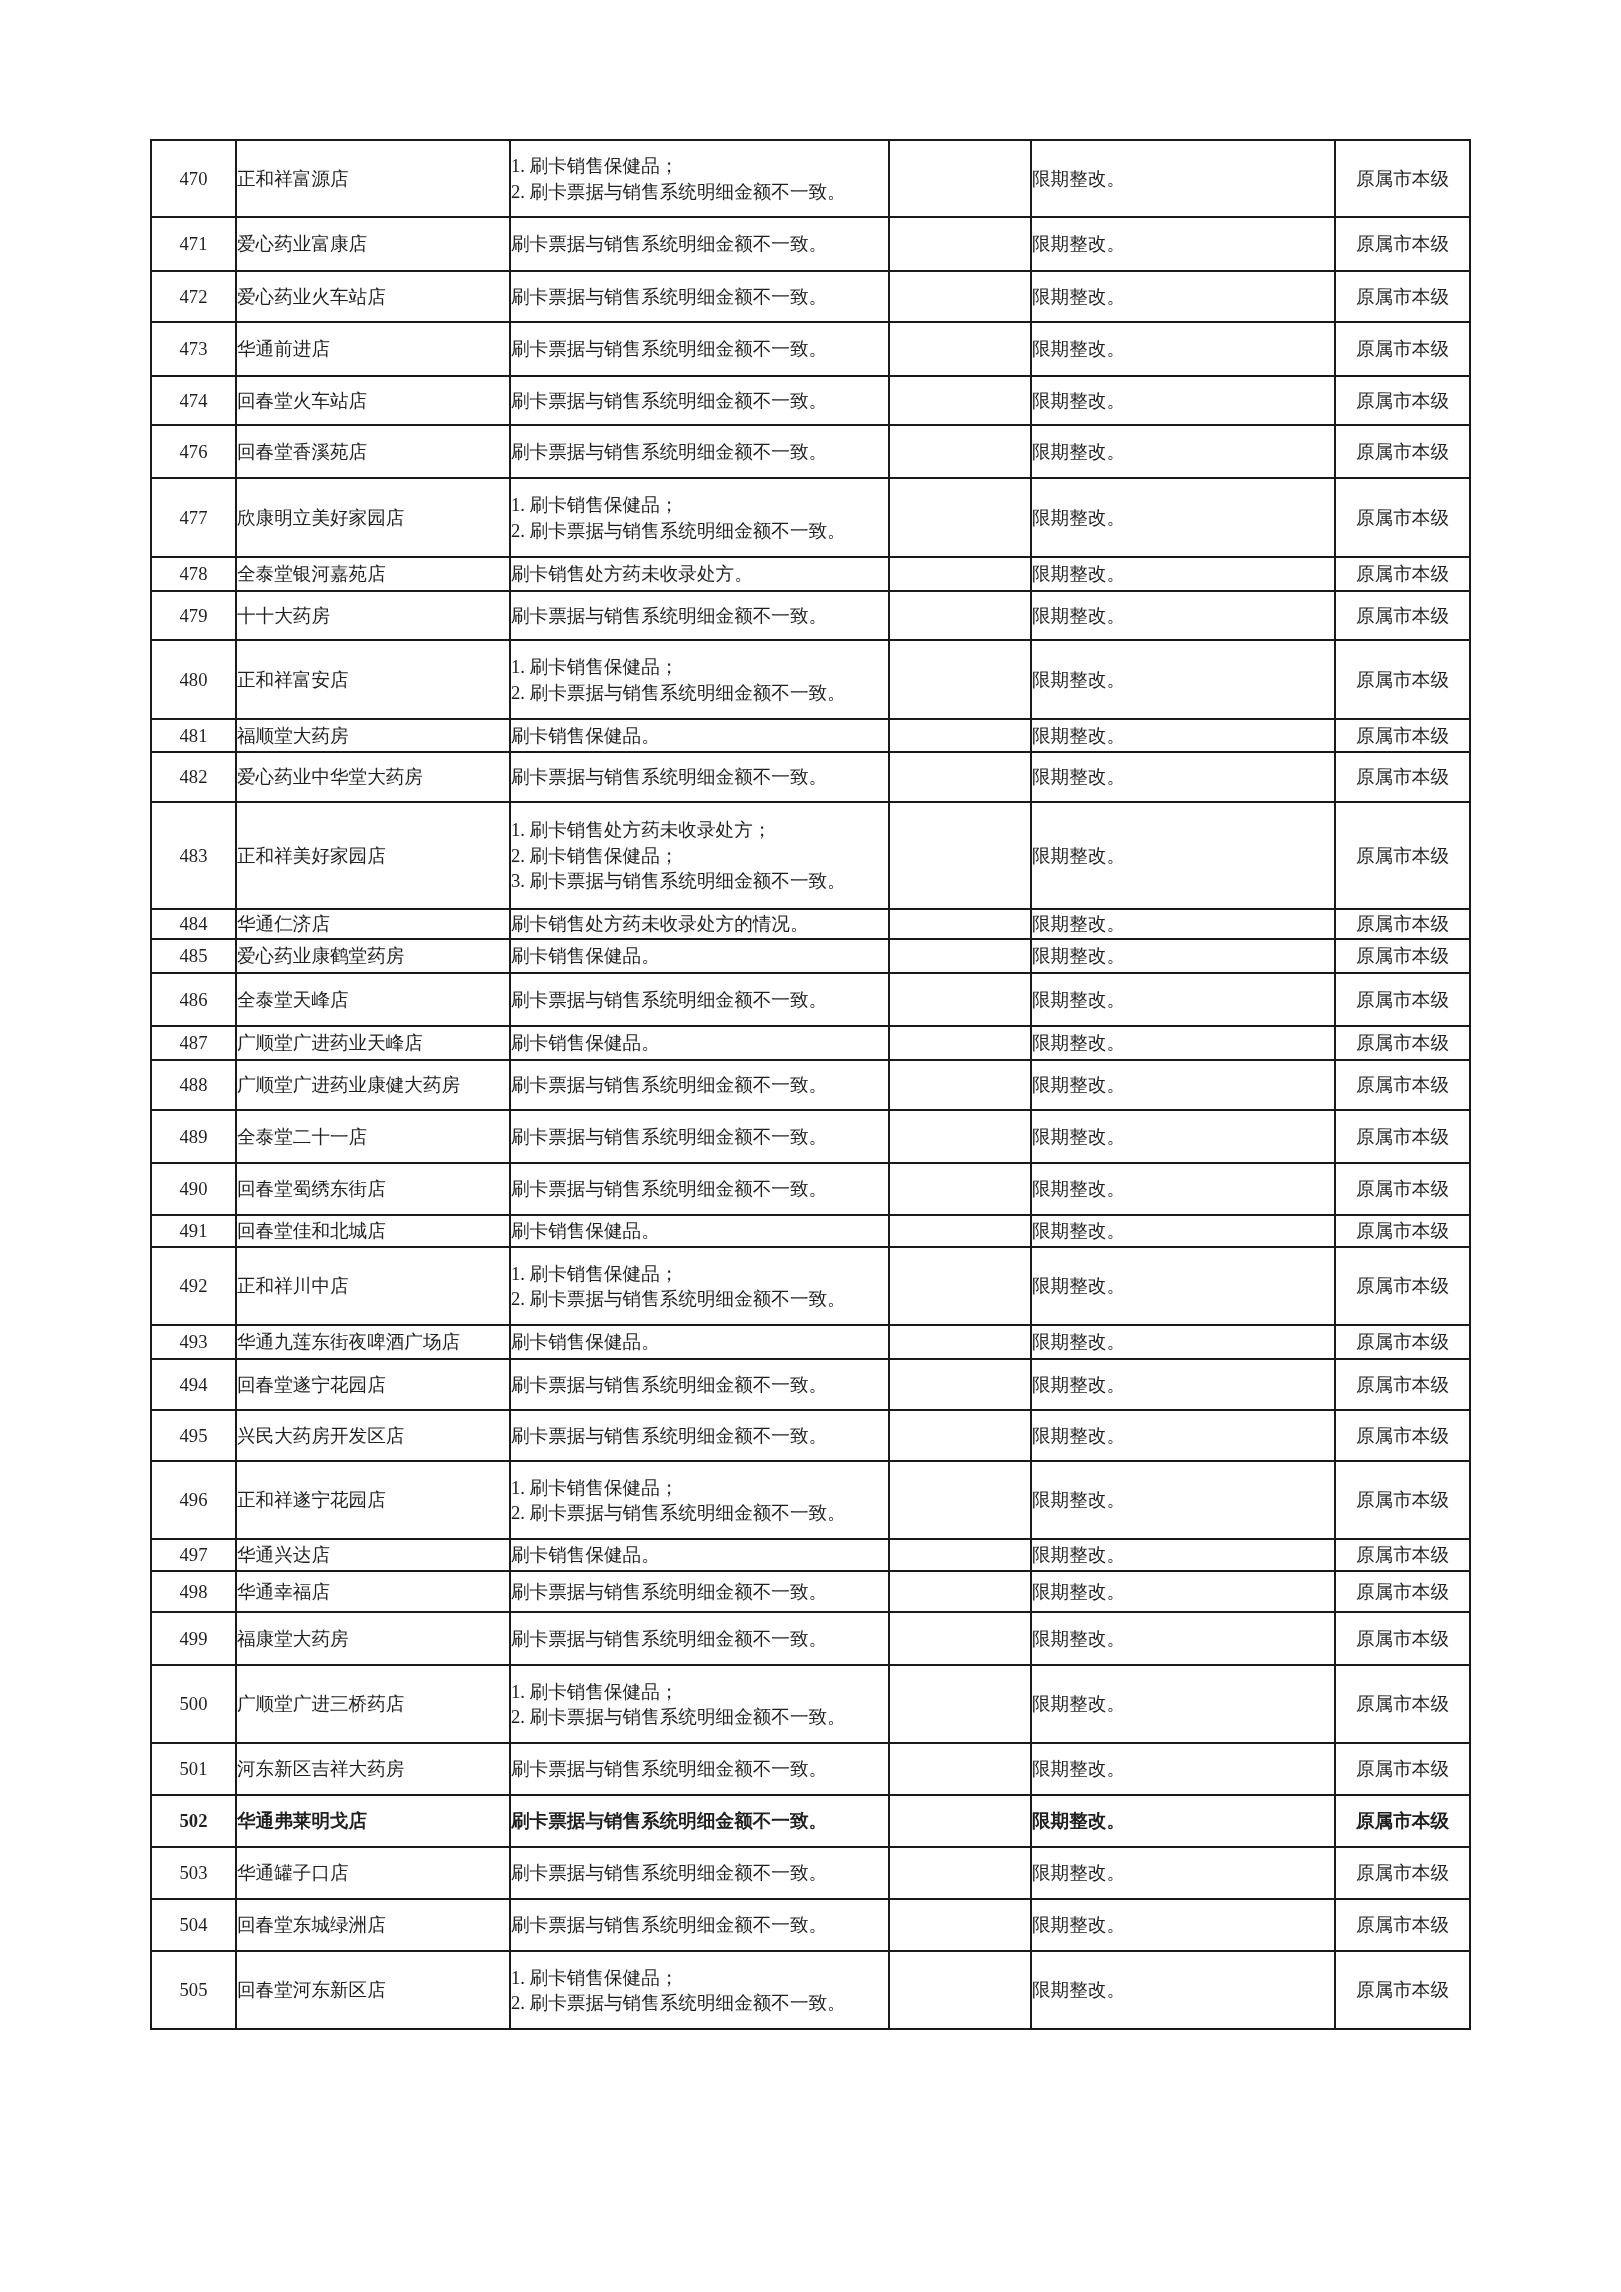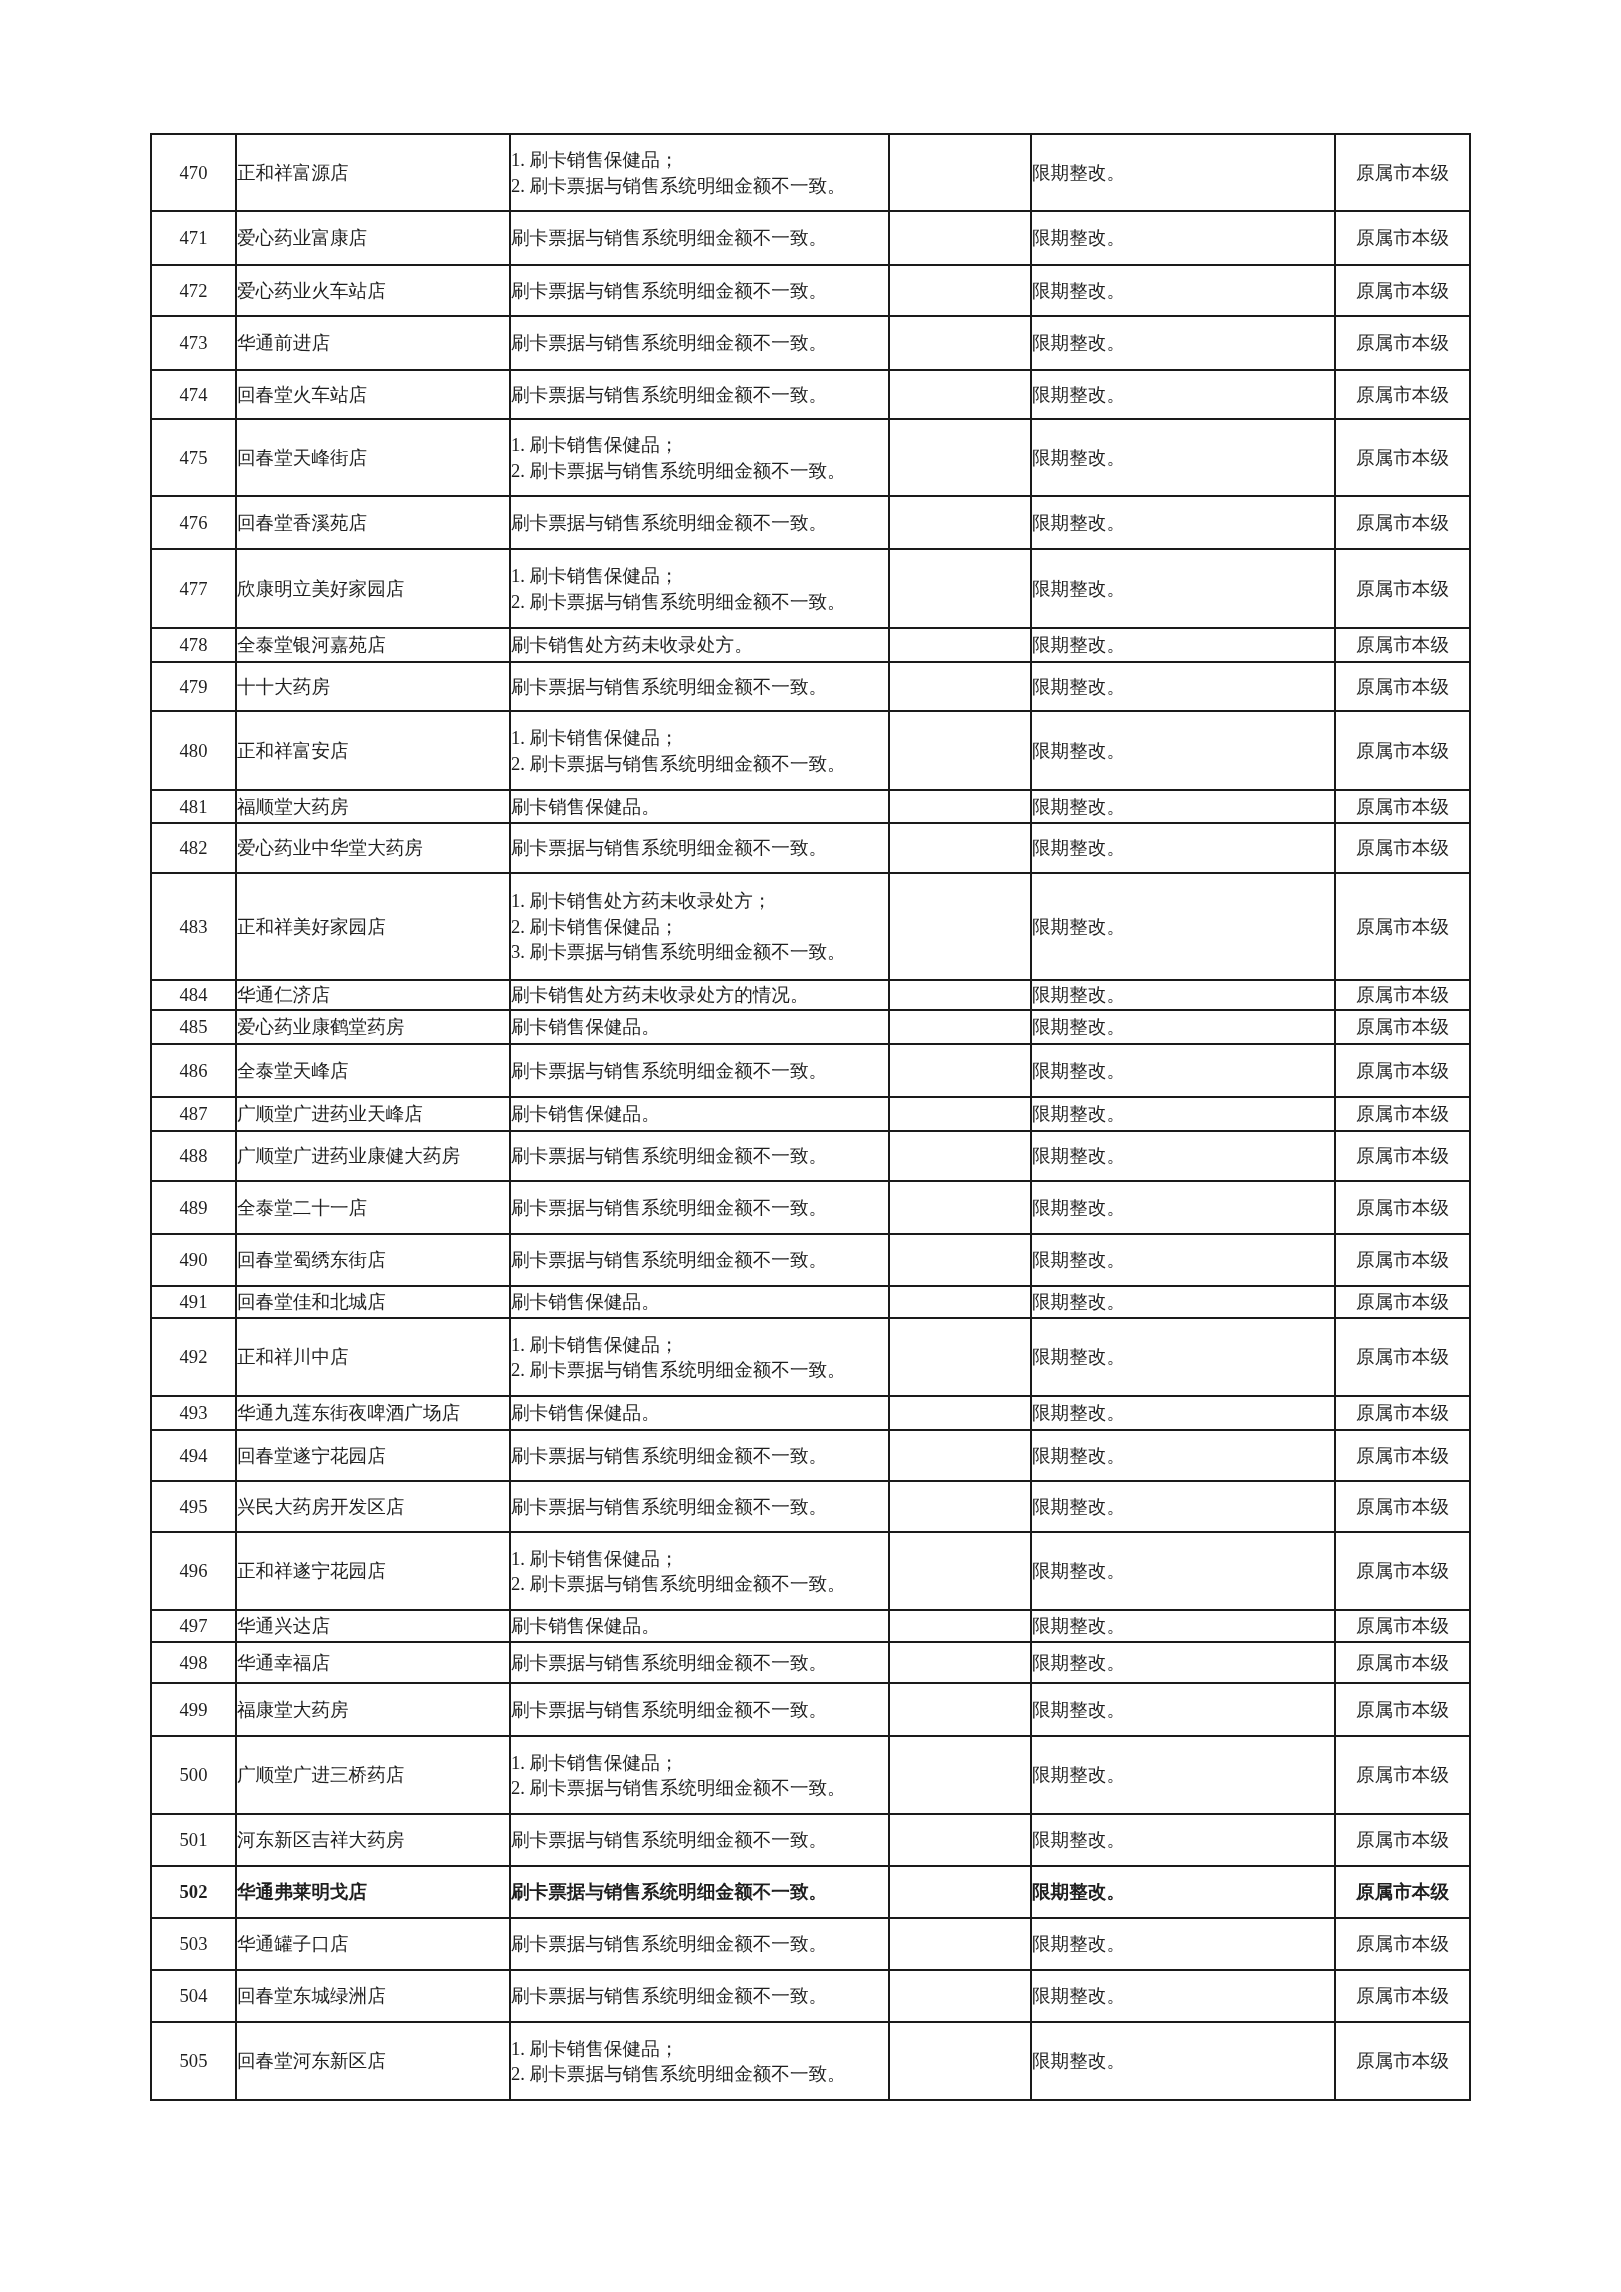--- a/index.html
+++ b/index.html
@@ -12,21 +12,21 @@
     width: 1621px;
     height: 2293px;
     background: var(--page-bg, #ffffff);
     font-family: "Liberation Serif", "DejaVu Serif", serif;
     color: var(--text-color, #1f1f1f);
     overflow: hidden;
   }
   table.roster {
     position: absolute;
     left: 150px;
-    top: 133px;
+    top: 139px;
     width: 1320px;
     border-collapse: collapse;
     table-layout: fixed;
   }
   table.roster td {
     border-left: 2px solid var(--border-color, #1a1a1a);
     border-right: 2px solid var(--border-color, #1a1a1a);
     border-top: 2.9px solid var(--border-color, #1a1a1a);
     border-bottom: 2.9px solid var(--border-color, #1a1a1a);
     vertical-align: middle;
@@ -104,31 +104,20 @@
         <tr style="height: 49px;">
           <td class="c-num">474</td>
           <td class="c-name">回春堂火车站店</td>
           <td class="c-viol">
             <div class="viol-line">刷卡票据与销售系统明细金额不一致。</div>
           </td>
           <td class="c-empty"></td>
           <td class="c-act">限期整改。</td>
           <td class="c-attr">原属市本级</td>
         </tr>
-        <tr style="height: 77px;">
-          <td class="c-num">475</td>
-          <td class="c-name">回春堂天峰街店</td>
-          <td class="c-viol">
-            <div class="viol-line">1. 刷卡销售保健品；</div>
-            <div class="viol-line">2. 刷卡票据与销售系统明细金额不一致。</div>
-          </td>
-          <td class="c-empty"></td>
-          <td class="c-act">限期整改。</td>
-          <td class="c-attr">原属市本级</td>
-        </tr>
         <tr style="height: 53px;">
           <td class="c-num">476</td>
           <td class="c-name">回春堂香溪苑店</td>
           <td class="c-viol">
             <div class="viol-line">刷卡票据与销售系统明细金额不一致。</div>
           </td>
           <td class="c-empty"></td>
           <td class="c-act">限期整改。</td>
           <td class="c-attr">原属市本级</td>
         </tr>

